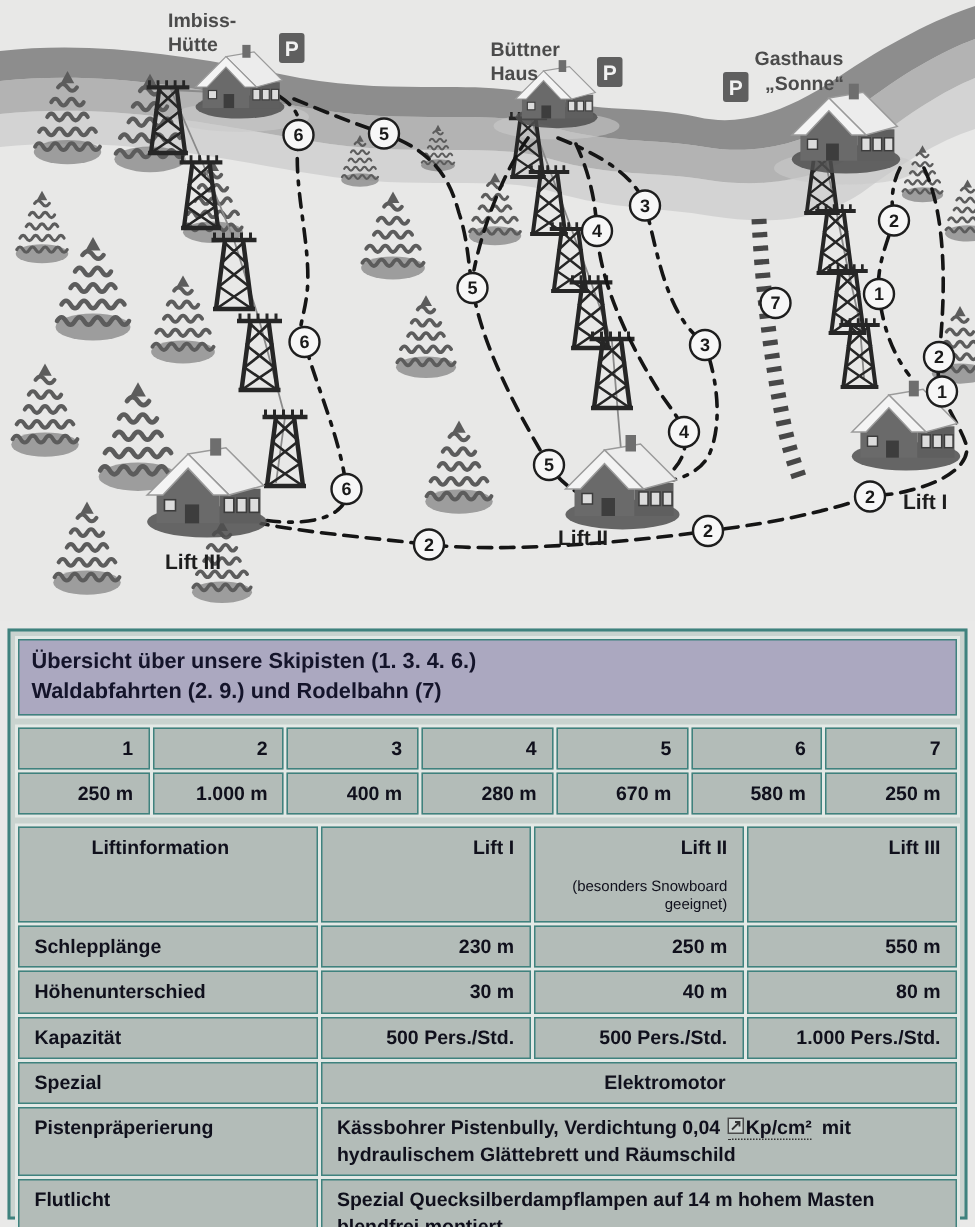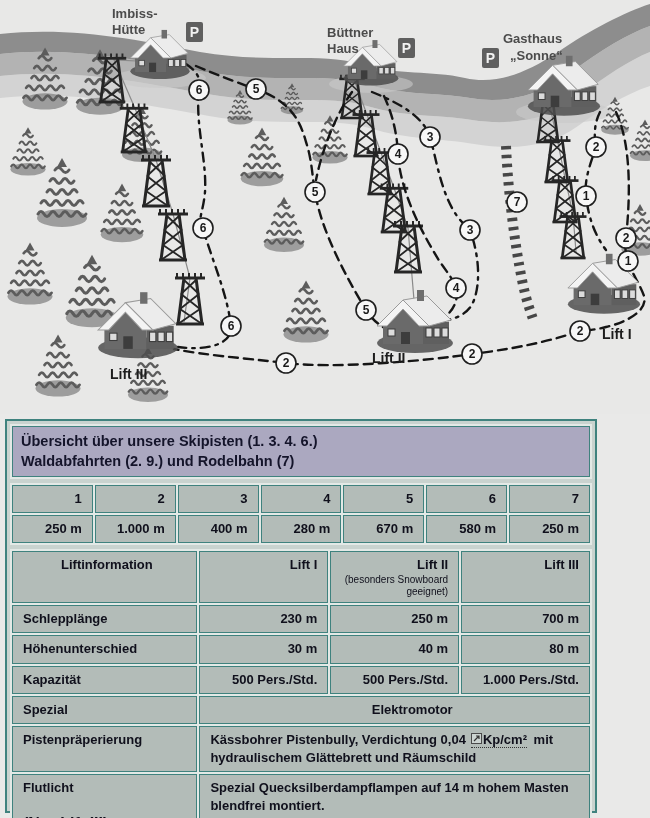--- a/index.html
+++ b/index.html
@@ -32,34 +32,34 @@
   .house .base{fill:#4e4e4e;opacity:.85;}
   .house .front{fill:#6a6a6a;} .house .side{fill:#5f5f5f;}
   .house .roof{fill:#f4f4f4;stroke:#9a9a9a;stroke-width:1;}
   .house .roof2{fill:#ececec;stroke:#9a9a9a;stroke-width:1;}
   .house .win{fill:#dcdcdc;stroke:#3c3c3c;stroke-width:1;}
   .house .door{fill:#3d3d3d;}
   .house .chimney{fill:#6e6e6e;}
   .knoll{fill:#c9c9c9;opacity:.6;}
 
   
-  .panel{position:absolute;left:5px;top:419px;width:592px;height:394px;box-sizing:border-box;
+  .panel{position:absolute;left:5px;top:419px;width:640px;height:394px;box-sizing:border-box;
          border:2px solid var(--teal);background:var(--panel-bg);padding:3px;}
   table.t{width:100%;border-collapse:separate;border-spacing:2px;background:var(--spacing-bg);
           table-layout:fixed;margin:0 0 4px 0;}
   table.t:last-child{margin-bottom:0;}
   td{border:1px solid var(--teal);background:var(--cell-bg);font-size:13px;font-weight:bold;
      color:var(--text);padding:4px 10px;line-height:1.4;vertical-align:top;}
   .title-cell{background:var(--title-bg);font-size:14.5px;line-height:1.4;padding:4px 8px;color:#14142a;}
   .num{text-align:right;}
   .lbl{text-align:left;}
   .val{text-align:right;}
   .center{text-align:center;vertical-align:middle;padding-left:45px;}
   .long{text-align:left;margin-top:19px;}
-  .note{font-size:10px;font-weight:normal;margin-top:0;line-height:1.2;}
+  .note{font-size:10px;font-weight:normal;margin-top:12px;line-height:1.2;}
   .sub{font-size:16px;font-weight:bold;margin-top:16px;}
   .col-lbl{width:29%;padding-left:48px;} .col-v{width:23.6%;}
   .kp-link{border-bottom:1px dotted #333;margin:0 3px 0 5px;white-space:nowrap;cursor:pointer;}
   .link-ico{display:inline-block;width:9px;height:9px;border:1px solid #4a4a4a;background:#ccd4d1;
             margin-right:1px;position:relative;top:0px;}
   .link-ico svg{display:block;}
 </style>
 </head>
 <body>
 
@@ -313,21 +313,21 @@
         <td class="val col-v">
           <div>Lift II</div>
           <div class="note">(besonders Snowboard geeignet)</div>
         </td>
         <td class="val col-v">Lift III</td>
       </tr>
       <tr>
         <td class="lbl">Schlepplänge</td>
         <td class="val">230 m</td>
         <td class="val">250 m</td>
-        <td class="val">700 m</td>
+        <td class="val">550 m</td>
       </tr>
       <tr>
         <td class="lbl">Höhenunterschied</td>
         <td class="val">30 m</td>
         <td class="val">40 m</td>
         <td class="val">80 m</td>
       </tr>
       <tr>
         <td class="lbl">Kapazität</td>
         <td class="val">500 Pers./Std.</td>

